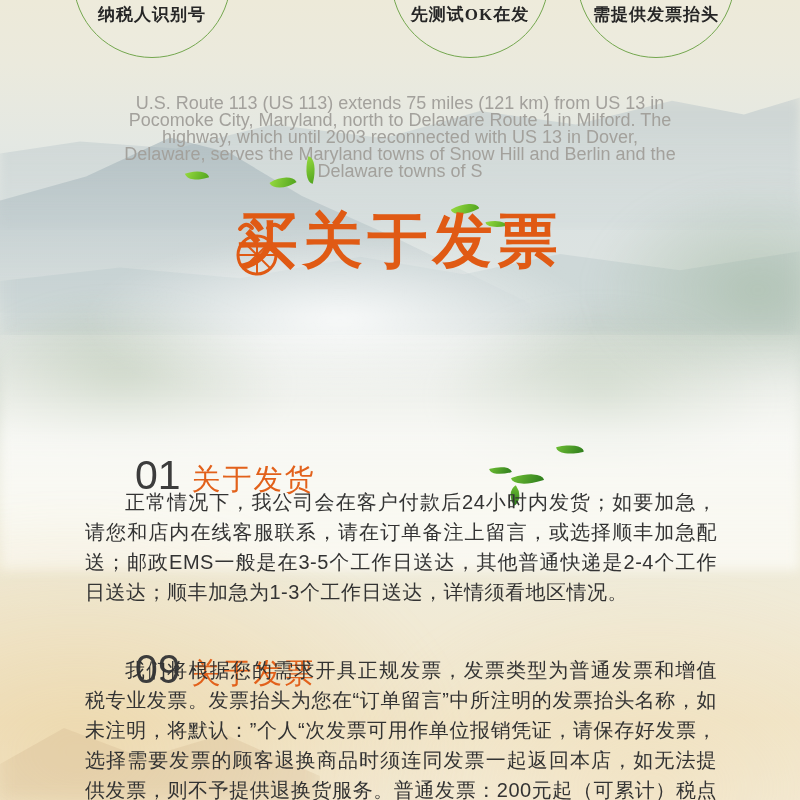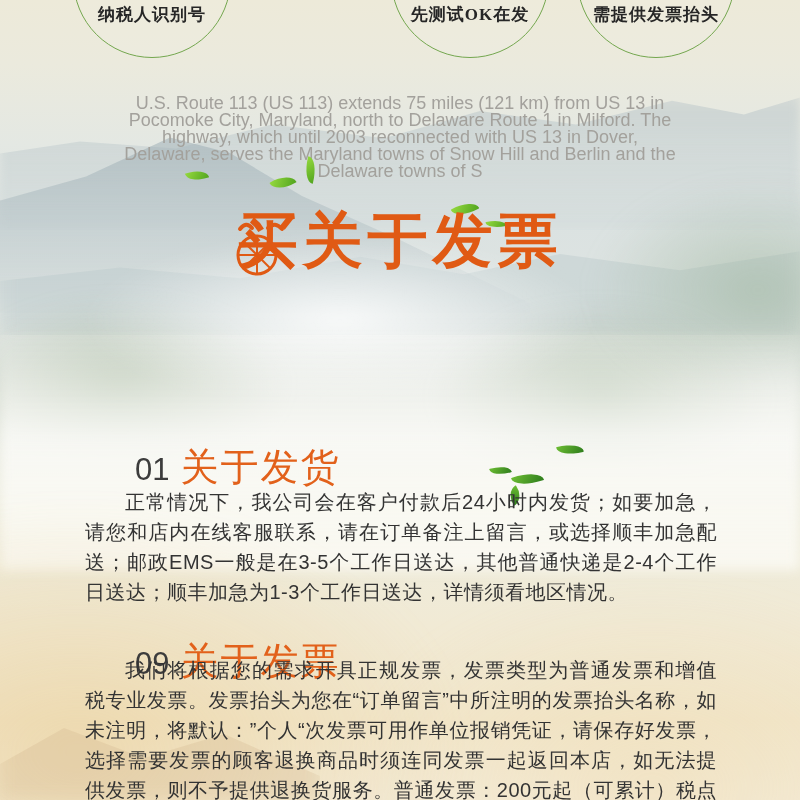--- a/index.html
+++ b/index.html
@@ -52,22 +52,22 @@
   .intro-en{top:95px;left:120px;width:560px;text-align:center;
     font-size:18px;line-height:17px;color:#a3a19c;}
   
   .title{top:208px;left:0;width:100%;display:flex;justify-content:center;align-items:flex-end;
     font-family:"Liberation Serif","DejaVu Serif",serif;font-weight:700;
     font-size:60px;color:#e05a14;letter-spacing:5px;line-height:66px;}
   .title .first{position:relative;display:inline-block;}
   .title .first svg{position:absolute;left:-8px;bottom:-5px;}
   
   .sec-head{left:135px;display:flex;align-items:baseline;gap:11px;}
-  .sec-head .num{font-size:31px;color:#3c3c3c;margin-top:32px;}
-  .sec-head .hd{font-size:38px;color:#e2611b;font-weight:500;letter-spacing:2px;}
+  .sec-head .num{font-size:41px;color:#3c3c3c;margin-top:32px;}
+  .sec-head .hd{font-size:29px;color:#e2611b;font-weight:500;letter-spacing:2px;}
   .para{left:85px;width:632px;font-size:20px;line-height:30px;color:#333;
     text-align:justify;text-indent:2em;letter-spacing:.5px;}
 </style>
 </head>
 <body>
 
 <div id="stage">
 
   <div class="abs ridge-far"></div>
   <div class="abs mountain-left"></div>

